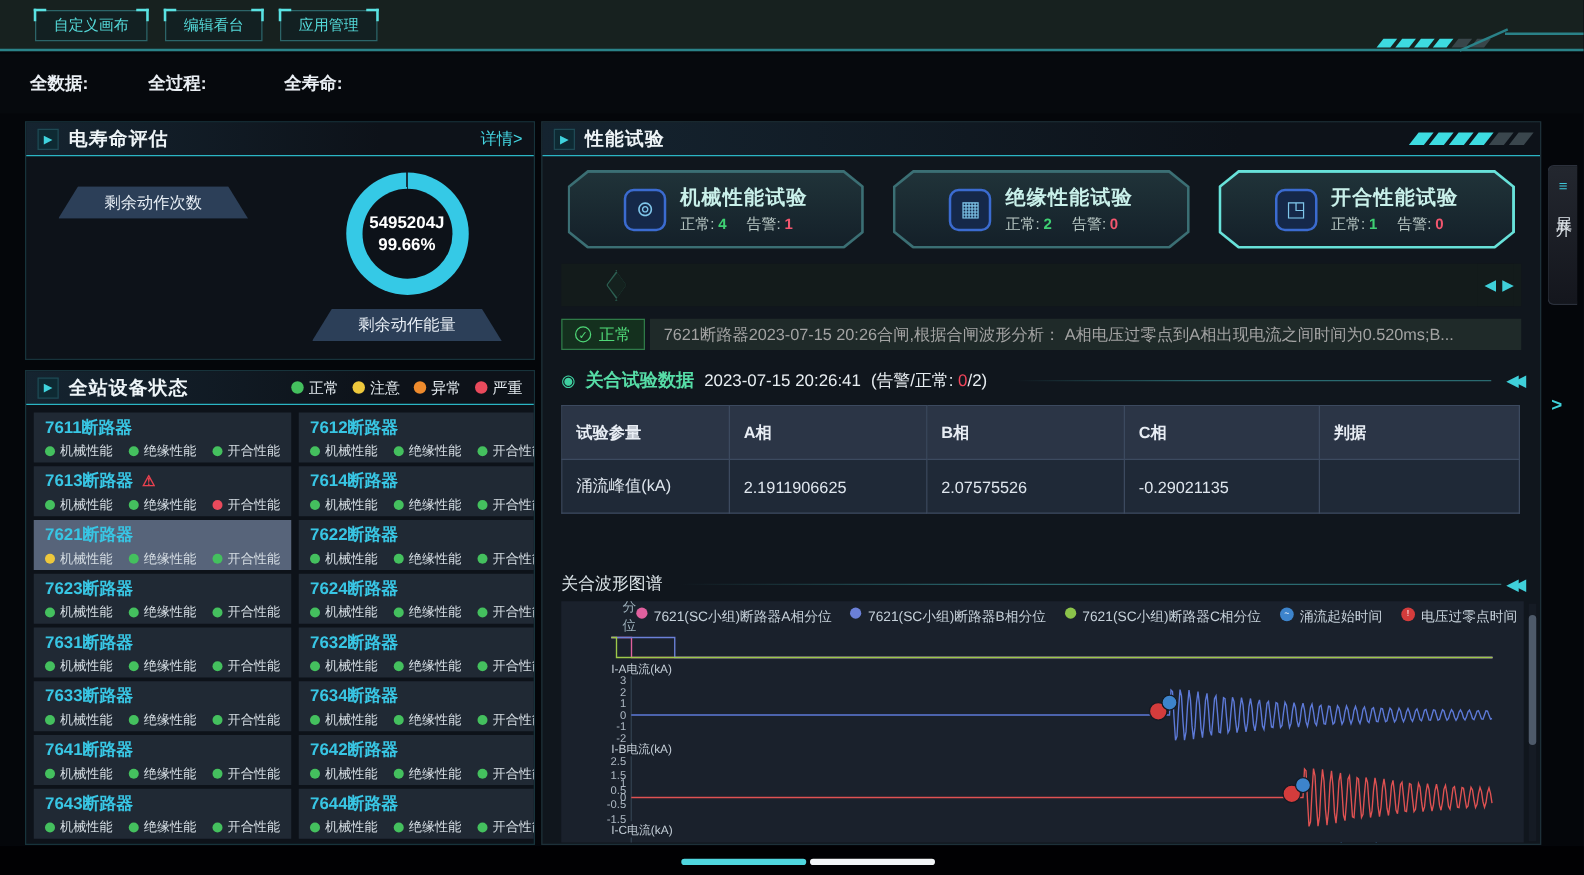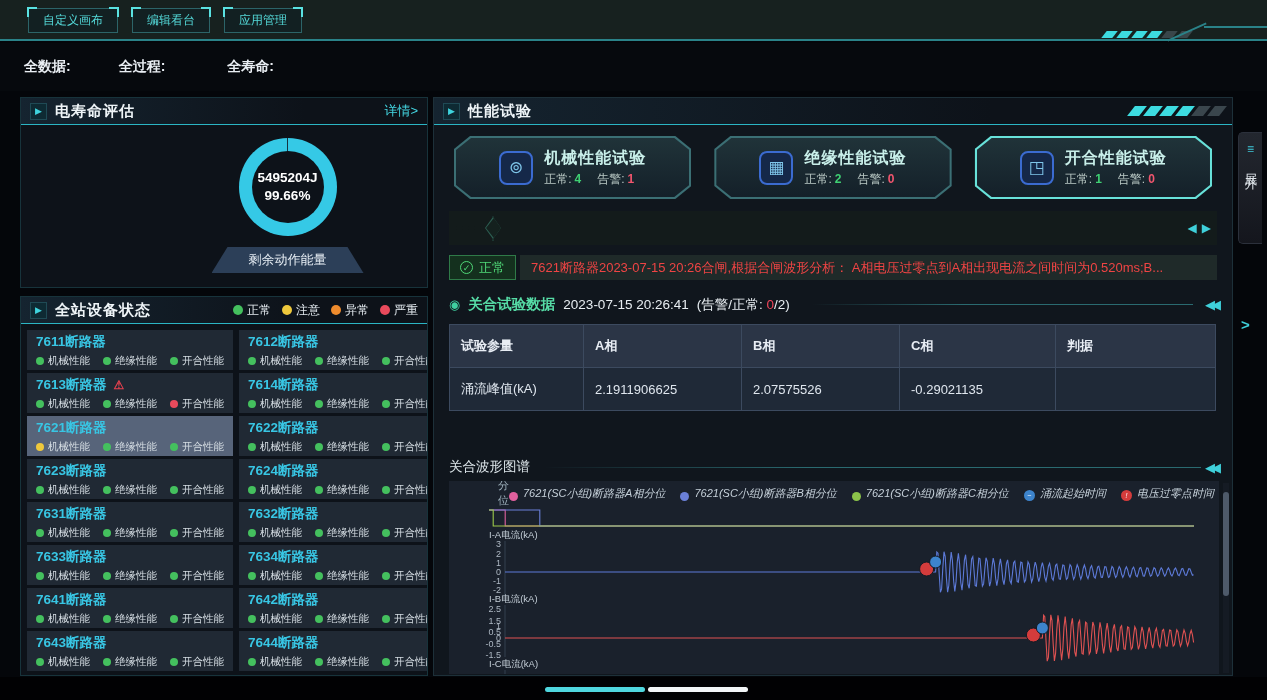--- a/index.html
+++ b/index.html
@@ -81,21 +81,21 @@
   .dtab .t-ic { font-size:10px; }
   .dtab.selected { background:#49c98a; }
   .dtab.selected .hx-in { background:#1e4a3c; color:#5fe8a6; font-weight:bold; }
   .dtab.partial { width:16px; }
   .tab-nav { position:absolute; right:6px; top:0; height:34px; display:flex; align-items:center; gap:5px; background:#131b1b; padding-left:6px; }
   .tab-nav span { color:#3fd0da; font-size:12px; cursor:pointer; }
 
   .status-row { margin:10px 15px 0; display:flex; gap:4px; height:25px; }
   .badge { display:flex; align-items:center; gap:6px; padding:0 10px; background:#14301e; border:1px solid #2f7a48; color:#4fd777; font-size:13px; }
   .badge-ic { width:13px; height:13px; border:1px solid #4fd777; border-radius:50%; font-size:9px; display:flex; align-items:center; justify-content:center; }
-  .msg { flex:1; background:#1f2a29; color:#ef4444; font-size:13px; display:flex; align-items:center; padding:0 11px; white-space:nowrap; overflow:hidden; }
+  .msg { flex:1; background:#1f2a29; color:#a3a3a3; font-size:13px; display:flex; align-items:center; padding:0 11px; white-space:nowrap; overflow:hidden; }
 
   .td-head { margin:15px 15px 0; display:flex; align-items:center; gap:8px; }
   .td-ic { color:#3fd0a0; font-size:13px; }
   .td-title { color:#56dca6; font-size:14.5px; font-weight:bold; }
   .td-dt { color:#e8eef2; font-size:13.5px; }
   .td-ratio { color:#e8eef2; font-size:13.5px; }
   .alert-num { color:#f0455a; }
   .h-line { flex:1; height:1px; background:linear-gradient(90deg,transparent,#2a6a70 40%,#2a6a70); margin-left:14px; }
   .dbl-arrow { color:#3fd0da; font-size:13px; letter-spacing:-4px; margin-left:4px; cursor:pointer; }
 
@@ -105,21 +105,21 @@
   .ttable td { background:#1f2937; color:#dfe6ee; height:36px; }
   .verdict-ic { display:inline-flex; width:15px; height:15px; border:1px solid #3fcf9a; border-radius:50%; color:#3fcf9a; font-size:10px; align-items:center; justify-content:center; }
 
   .wf-head { margin:47px 15px 0; display:flex; align-items:center; }
   .wf-title { color:#dde6ea; font-size:13.5px; }
 
   .chart { position:absolute; left:15px; top:383px; width:770px; height:193px; background:#1a212c; overflow:hidden; }
   .ch-legend { height:24px; display:flex; align-items:center; padding:0 13px; font-size:11px; color:#c6d1da; }
   .corner-label { color:#9fb2bd; font-size:11px; margin-left:36px; }
   .lg-items { margin:0 auto; display:flex; gap:15px; align-items:center; }
-  .lg-en { display:flex; align-items:flex-end; gap:5px; white-space:nowrap;font-style:italic; }
+  .lg-en { display:flex; align-items:flex-start; gap:5px; white-space:nowrap; }
   .lg-dot { width:9px; height:9px; border-radius:50%; }
   .lg-badge { width:11px; height:11px; border-radius:50%; color:#fff; font-size:7px; display:flex; align-items:center; justify-content:center; }
   .fs-ic { width:14px; height:14px; }
   .vscroll { position:absolute; left:789px; top:385px; width:6px; height:190px; background:#151b24; }
   .vthumb { position:absolute; left:0; top:9px; width:6px; height:104px; background:#4e5a6a; border-radius:3px; }
 
   
   .side-tab { position:absolute; left:1238px; top:132px; width:24px; height:112px; background:linear-gradient(180deg,#23272f,#14161d); border:1px solid #2b303b; border-right:none; border-radius:5px 0 0 5px; display:flex; flex-direction:column; align-items:center; padding-top:9px; gap:7px; cursor:pointer; }
   .side-ic { color:#3fc8da; font-size:12px; }
   .side-label { color:#dfe5ea; font-size:13px; writing-mode:vertical-rl; letter-spacing:5px; }
@@ -183,20 +183,21 @@
   </div>
 
 <div class="panel" id="life-panel">
   <div class="p-header">
     <span class="p-play">▶</span>
     <span class="p-title">电寿命评估</span>
     <span class="p-link">详情&gt;</span>
   </div>
   <div class="gauges">
       <div class="g-col">
+        <div class="g-btn">剩余动作次数</div>
       </div>
       <div class="g-col">
         <div class="gauge" style="background: conic-gradient(rgb(53, 201, 230) 99.66%, rgb(21, 51, 65) 0deg);">
           <div class="g-in">
             <div class="g-val">5495204J</div>
             <div class="g-pct">99.66%</div>
           </div>
         </div>
         <div class="g-btn">剩余动作能量</div>
       </div>

